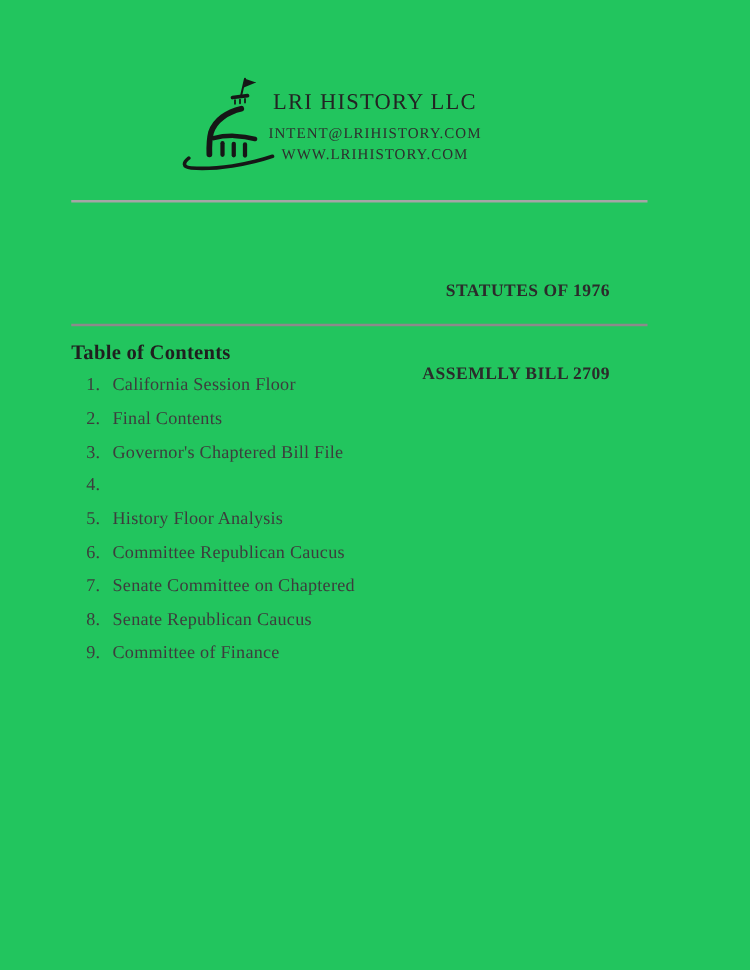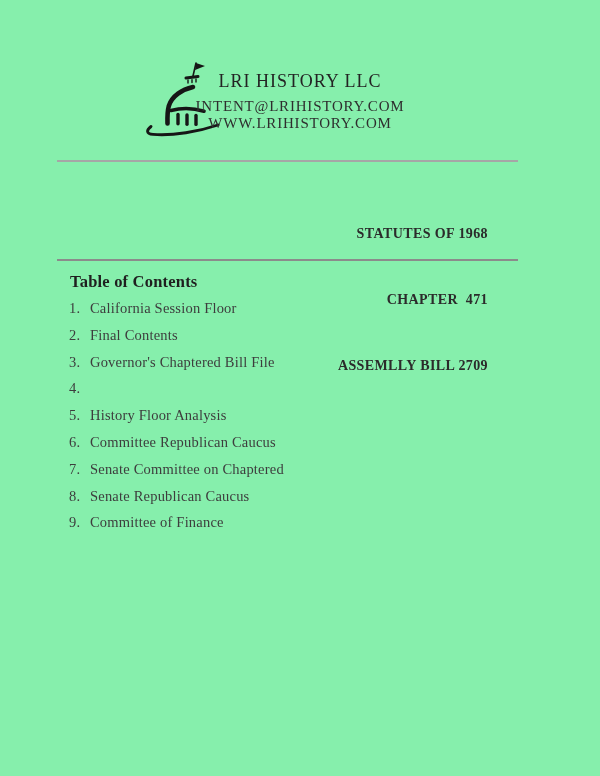--- a/index.html
+++ b/index.html
@@ -4,21 +4,21 @@
 <style>
   html, body {
     margin: 0;
     padding: 0;
     background: #ffffff;
   }
   .page {
     position: relative;
     width: 600px;
     height: 776px;
-    background: #86efac;
+    background: #22c55e;
     font-family: "Liberation Serif", "DejaVu Serif", serif;
     color: #3a3a3a;
     overflow: hidden;
   }
 
   
   .logo {
     position: absolute;
     left: 141px;
     top: 61px;
@@ -32,21 +32,21 @@
     width: 600px;
     text-align: center;
   }
   .company-name {
     font-size: 18px;
     letter-spacing: 1px;
     color: #232323;
     margin-bottom: 6px;
   }
   .contact-line {
-    font-size: 15px;
+    font-size: 12px;
     letter-spacing: 0.8px;
     line-height: 17px;
     color: #2e2e2e;
   }
 
   
   .rule {
     position: absolute;
     left: 57px;
     width: 461px;
@@ -73,21 +73,21 @@
     font-size: 14px;
     line-height: 22px;
     letter-spacing: 0.4px;
     color: #2b2b2b;
     white-space: pre;
   }
 
   
   .toc-heading {
     position: absolute;
-    left: 70px;
+    left: 57px;
     top: 272px;
     font-weight: bold;
     font-size: 16.5px;
     letter-spacing: 0.2px;
     color: #1f1f1f;
   }
   .toc-list {
     position: absolute;
     left: 69px;
     top: 300px;
@@ -136,22 +136,21 @@
 
   <div class="masthead">
     <div class="company-name">LRI HISTORY LLC</div>
     <div class="contact-line">INTENT@LRIHISTORY.COM</div>
     <div class="contact-line">WWW.LRIHISTORY.COM</div>
   </div>
 
   <hr class="rule rule-1">
 
   <div class="reference">
-    <div>STATUTES OF 1968</div>
-    <div>CHAPTER  471</div>
+    <div>STATUTES OF 1976</div>
     <div>ASSEMLLY BILL 2709</div>
   </div>
 
   <hr class="rule rule-2">
 
   <div class="toc-heading">Table of Contents</div>
 
   <div class="toc-list">
 
       <div class="toc-item">

